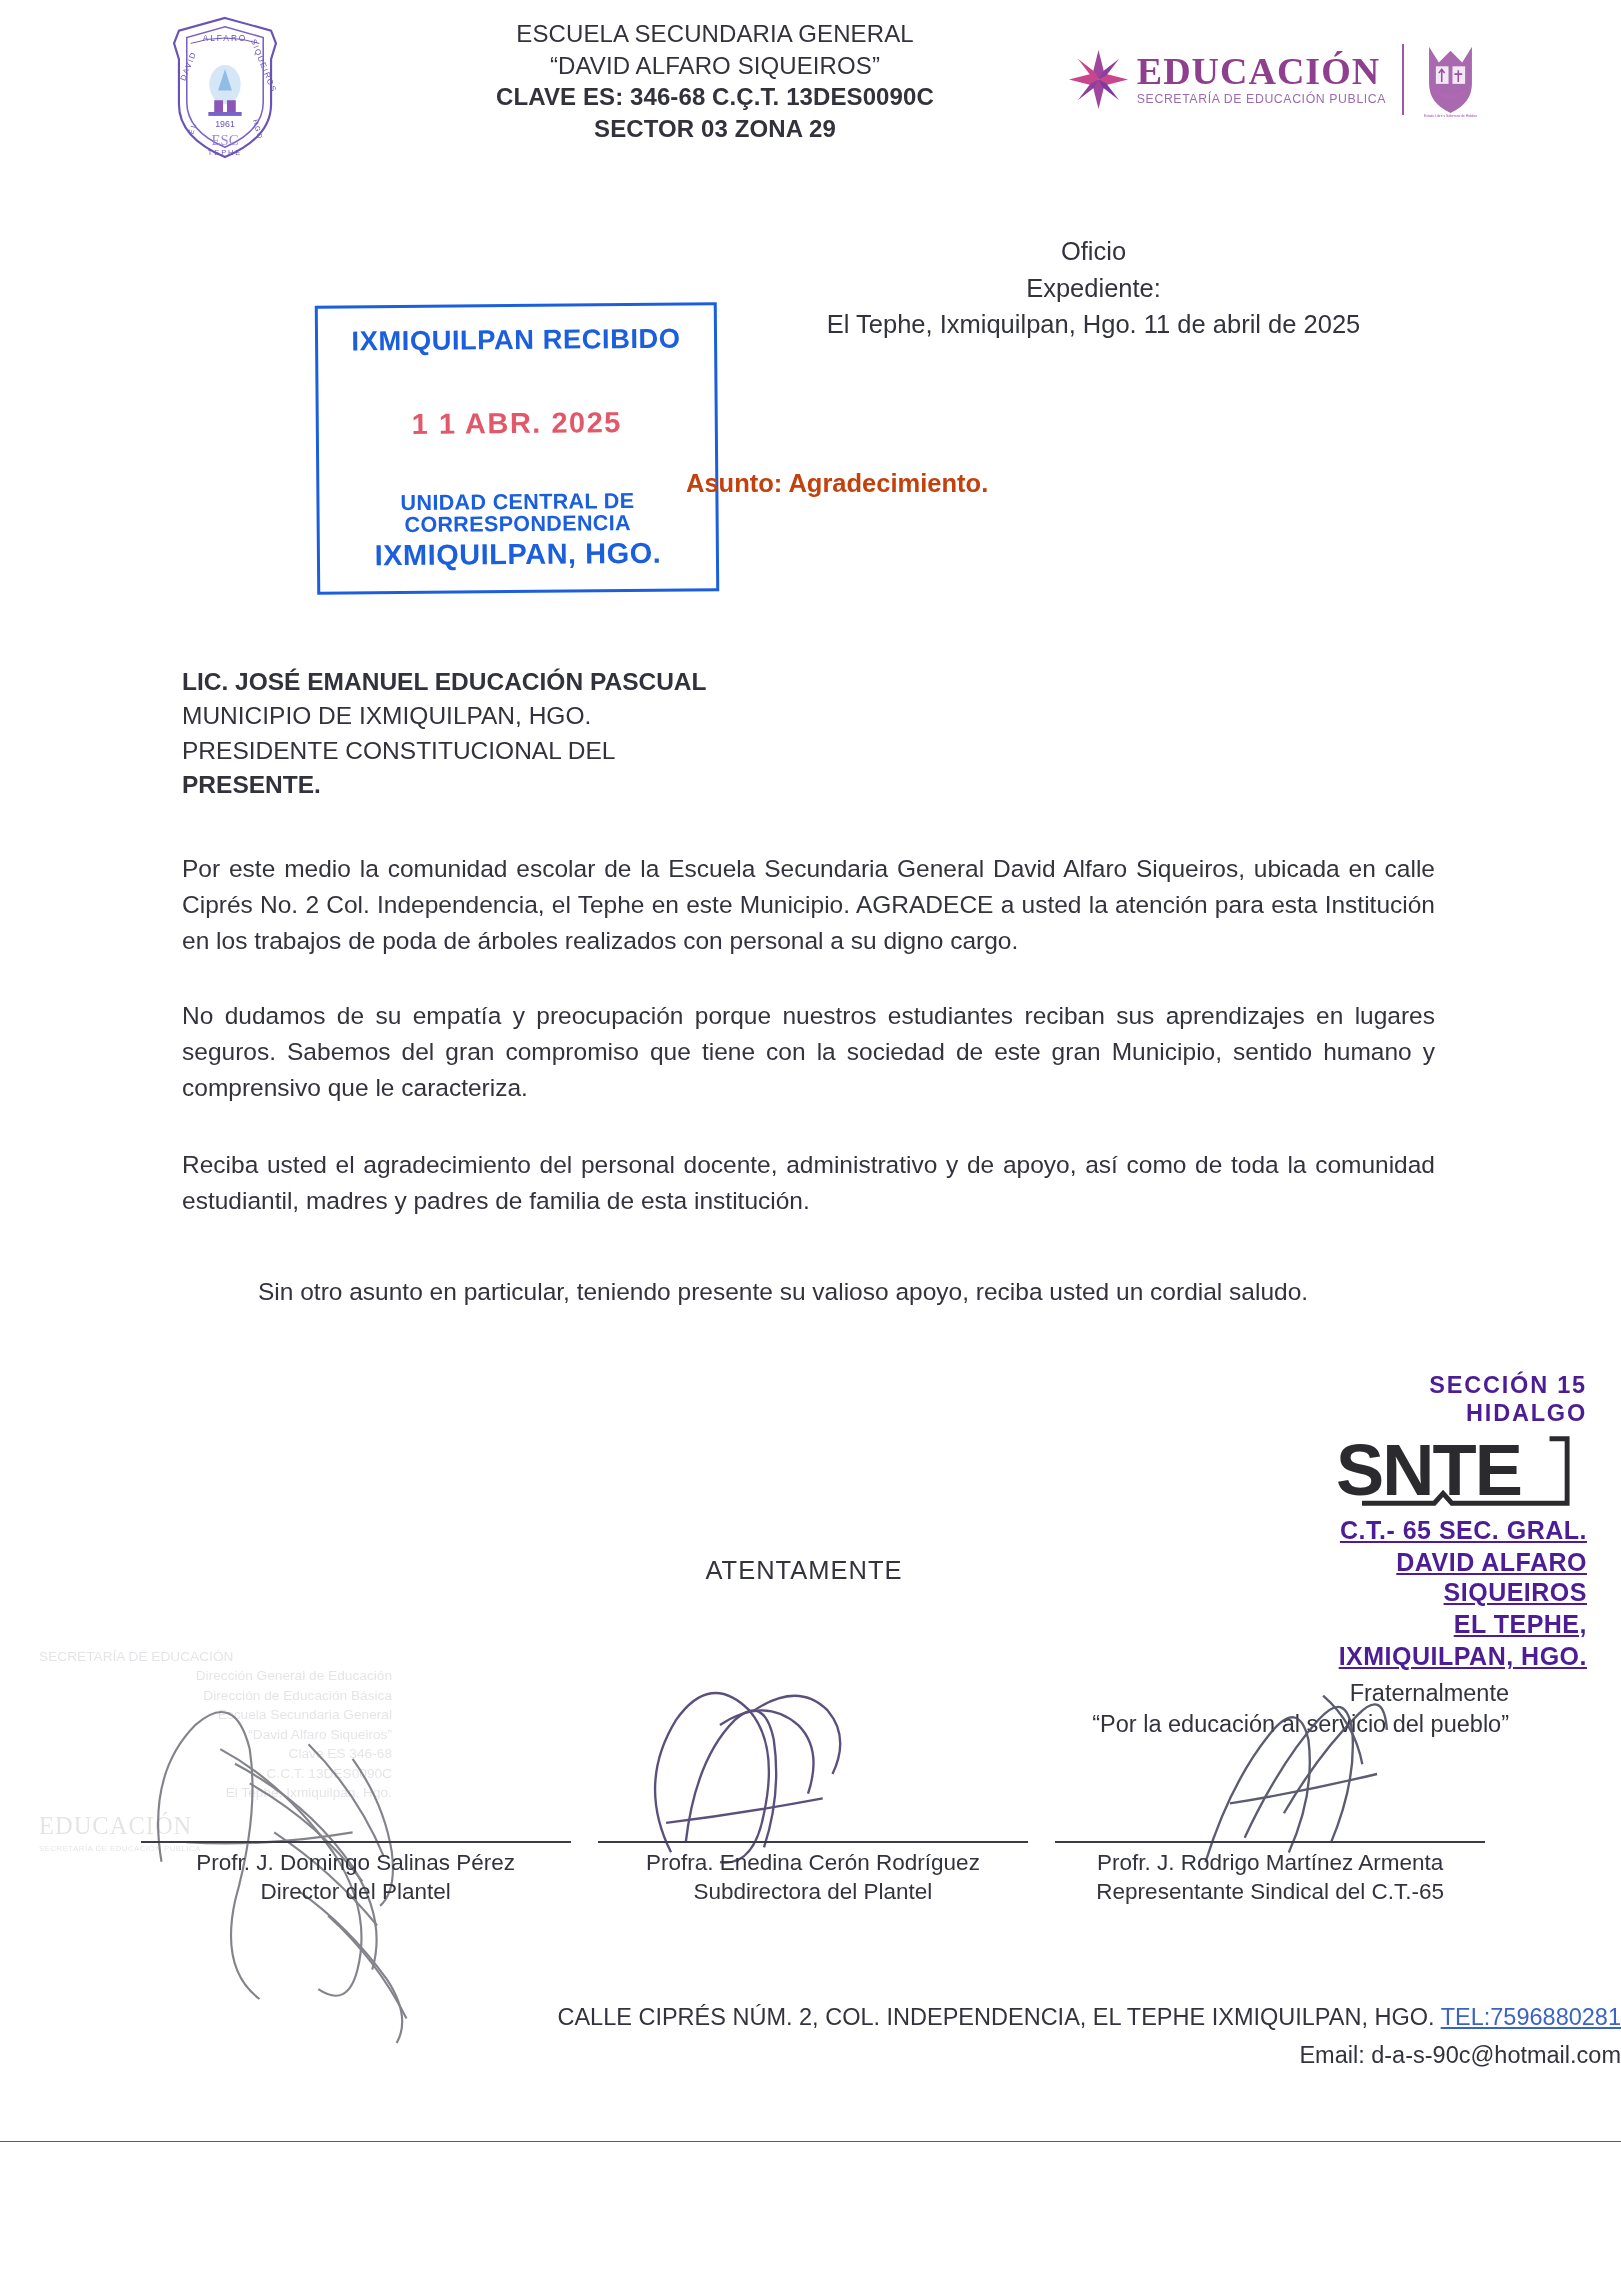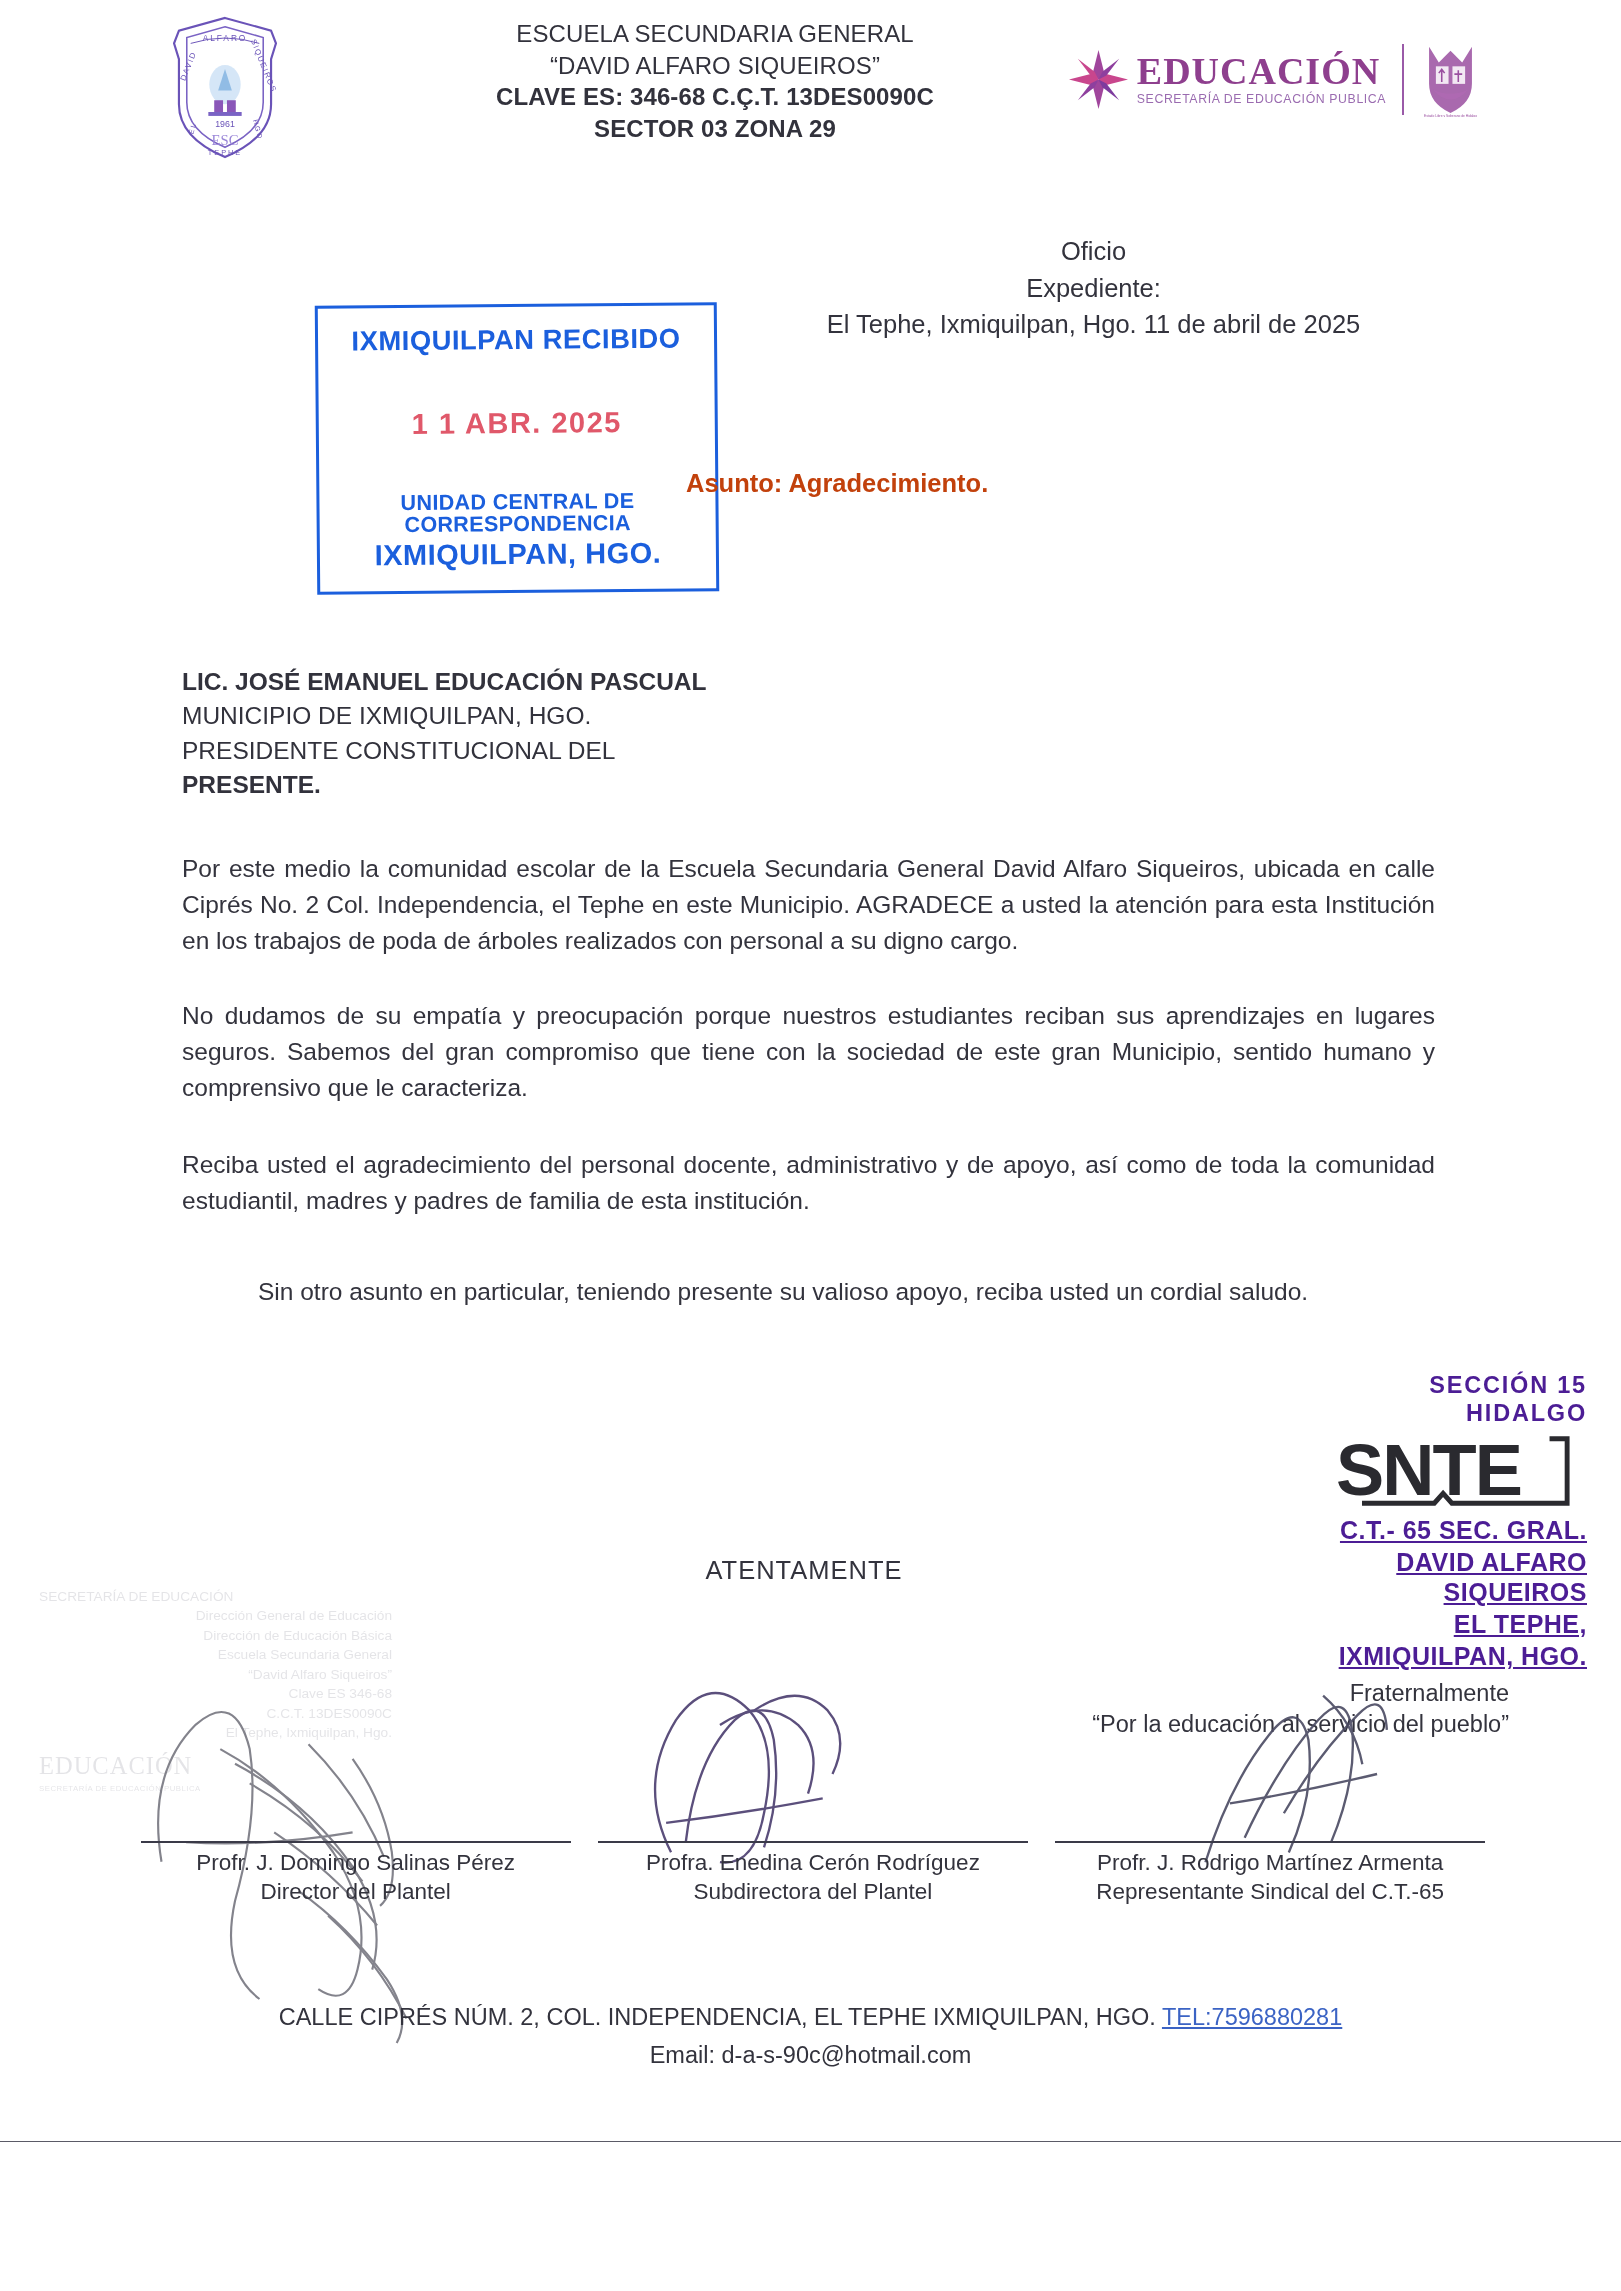--- a/index.html
+++ b/index.html
@@ -201,21 +201,21 @@
     width: 392px;
     text-align: center;
     font-size: 25.5px;
     letter-spacing: 1px;
     color: #33333d;
   }
 
   
   .ghost {
     position: absolute;
-    left: 39px; top: 1587px;
+    left: 39px; top: 1647px;
     width: 353px;
     opacity: .16;
     color: #5d5d70;
     font-size: 13.7px;
     line-height: 1.42;
     pointer-events: none;
   }
   .ghost .g-right { text-align: right; }
   .ghost .g-edu {
     font-family: "Liberation Serif", serif;
@@ -242,21 +242,21 @@
     font-size: 22.5px;
     line-height: 1.28;
     color: #33333d;
   }
 
   
   .footer {
     position: absolute;
     left: 0; top: 1998px;
     width: 1621px;
-    text-align: center;
+    text-align: right;
     font-size: 23.5px;
     line-height: 1.62;
     color: #33333d;
   }
   .footer .tel {
     color: #3b63c4;
     text-decoration: underline;
   }
 
   .scan-edge {

